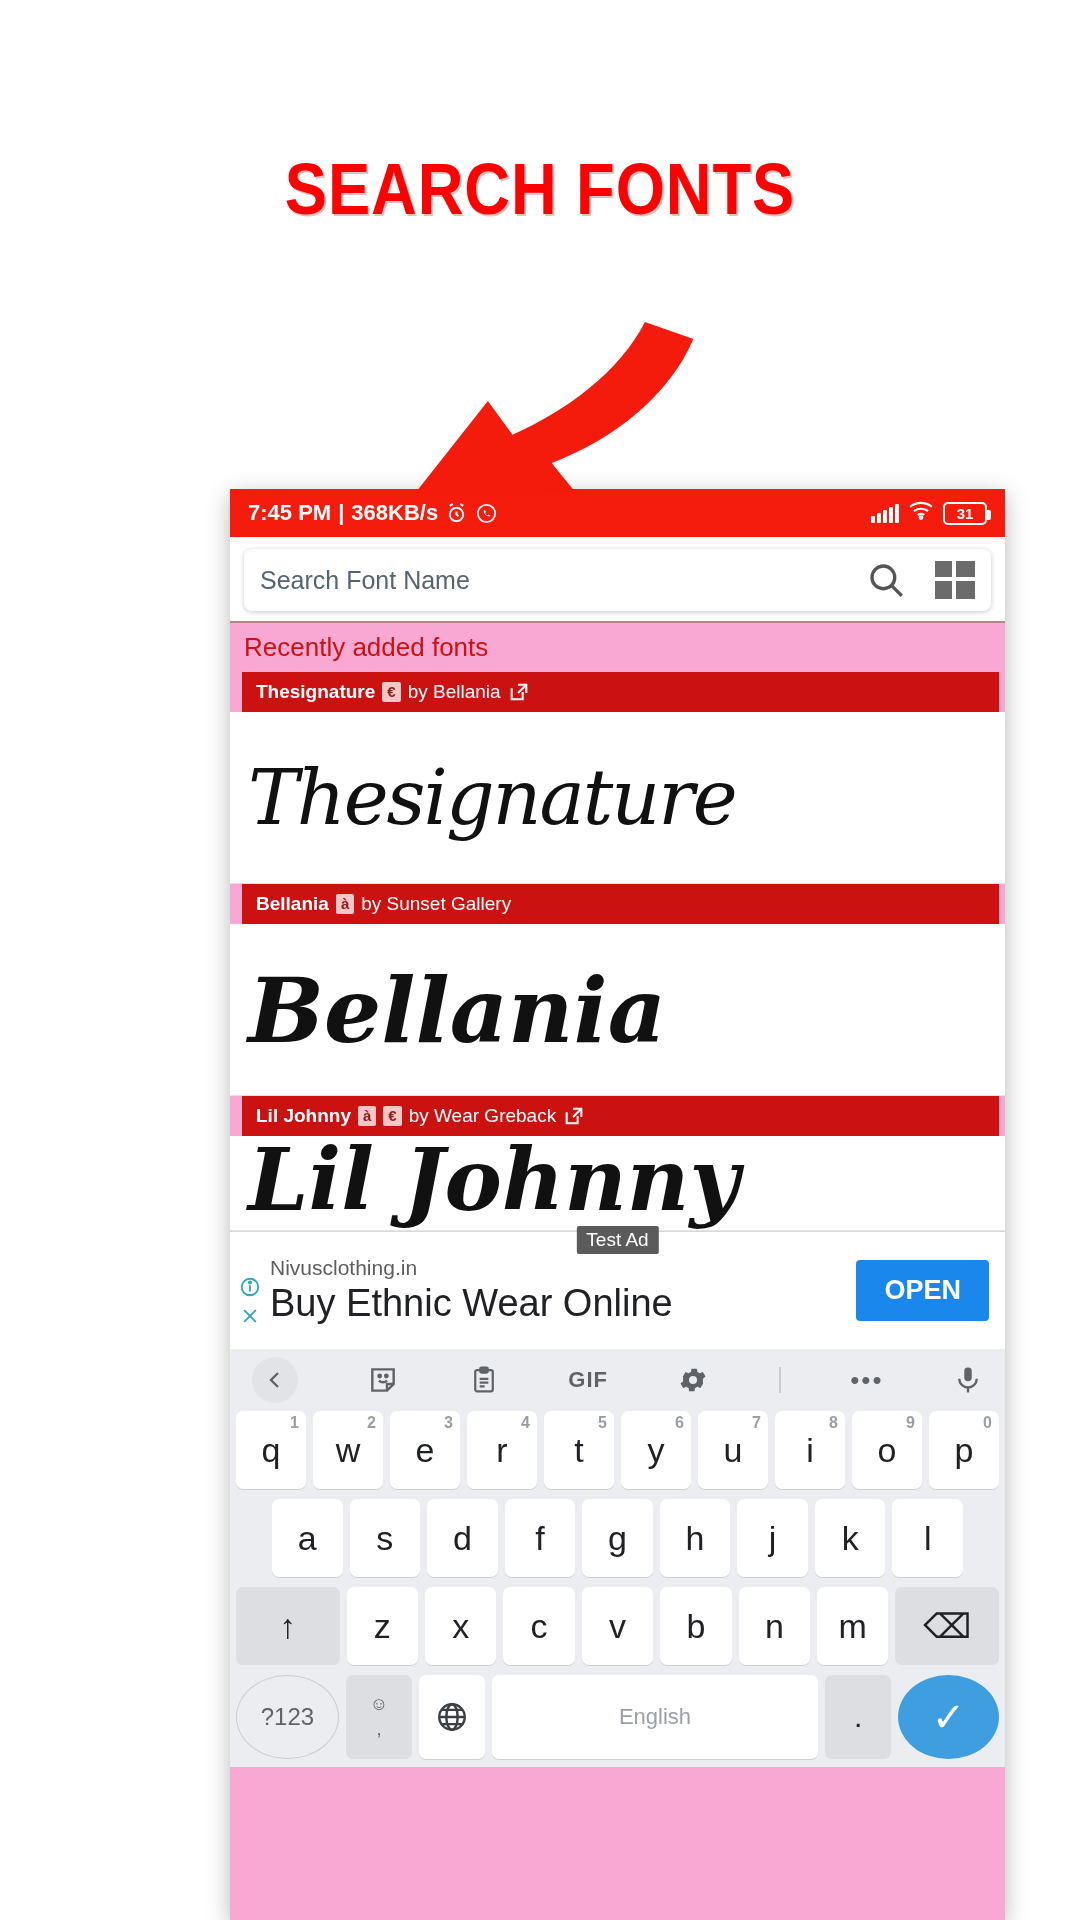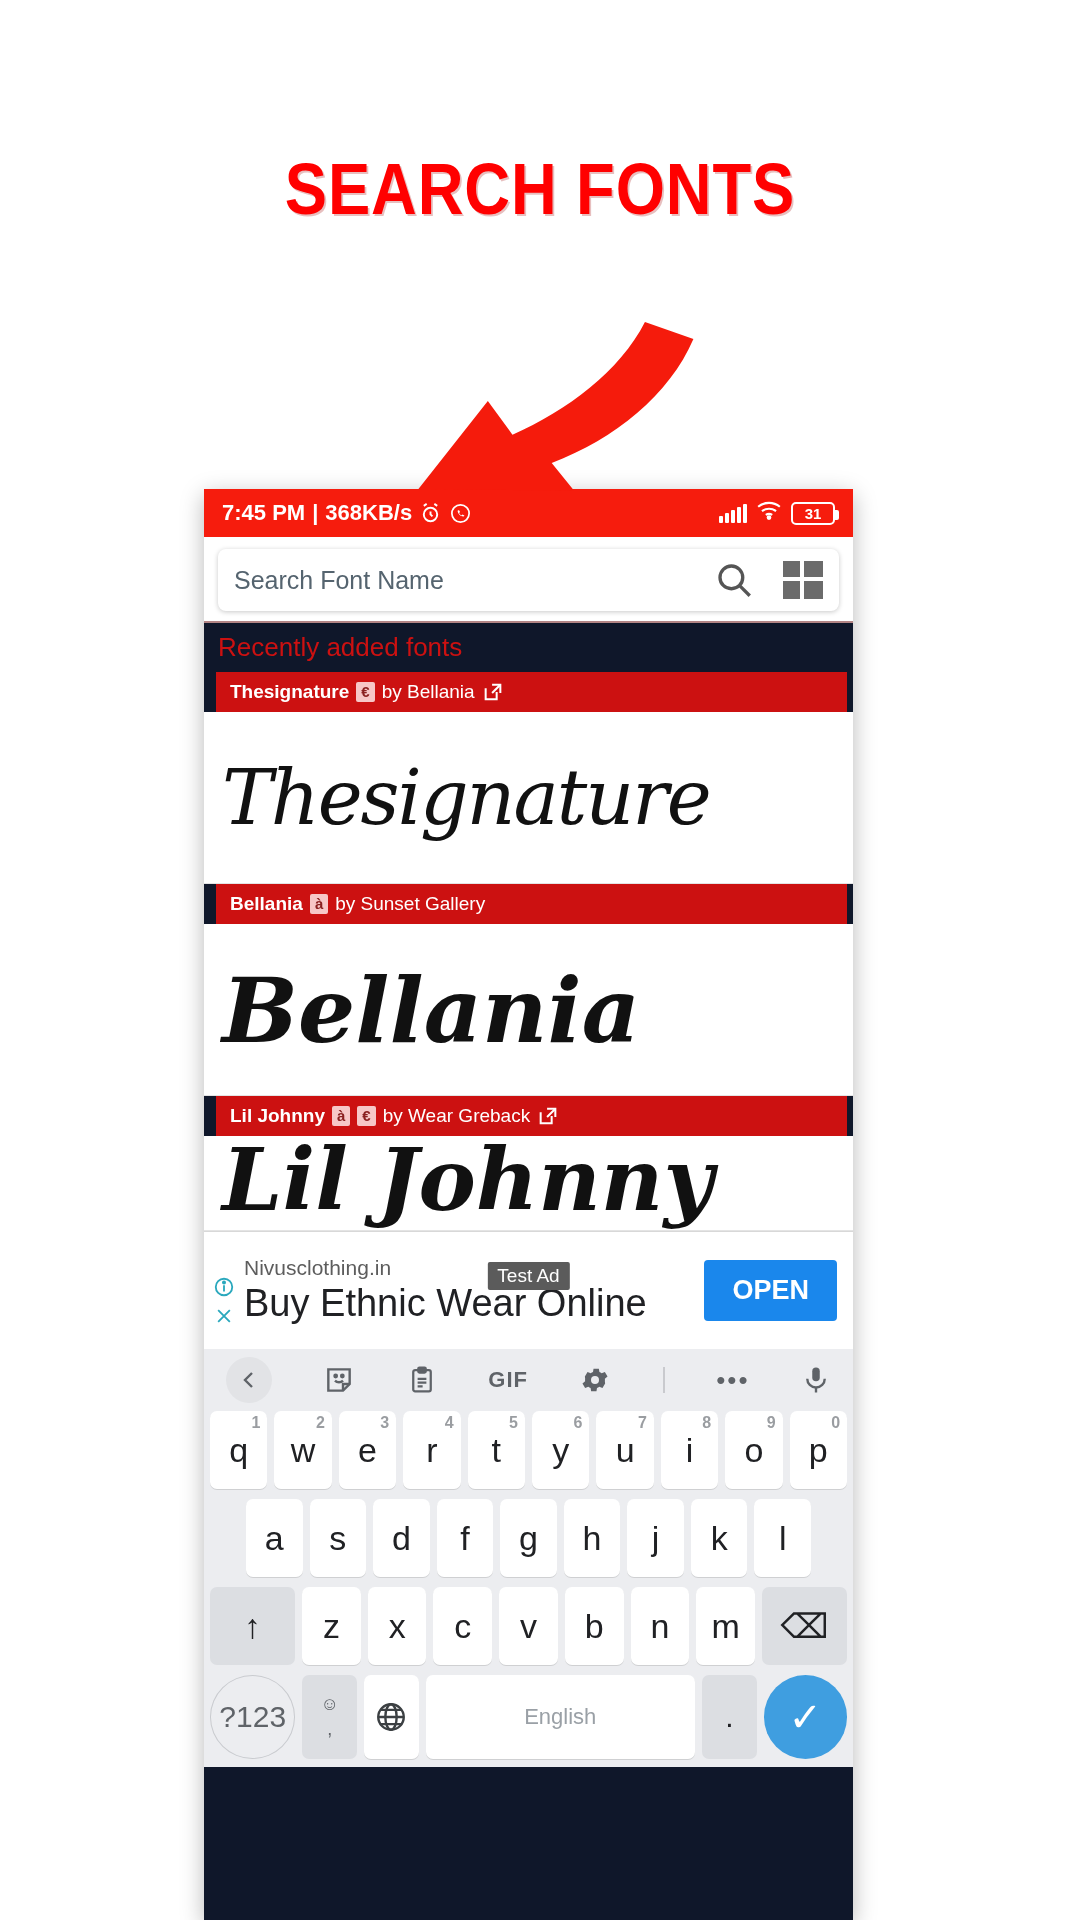--- a/index.html
+++ b/index.html
@@ -20,23 +20,23 @@
     font-size:72px;
     letter-spacing:1px;
     color:#ff0000;
     transform:scaleX(0.88);
     text-shadow:2px 2px 0 rgba(160,0,0,.25);
   }
 
   
   .phone{
     position:absolute;
-    left:204px; top:489px;
-    width:649px; height:1431px;
-    background:#0f172a;
+    left:230px; top:489px;
+    width:775px; height:1431px;
+    background:#f9a8d4;
     box-shadow:0 6px 22px rgba(0,0,0,.28);
     overflow:hidden;
   }
 
   
   .statusbar{
     height:48px; background:#f61c0d; color:#fff;
     display:flex; align-items:center; justify-content:space-between;
     padding:0 18px;
     font-size:22px; font-weight:bold;
@@ -109,21 +109,21 @@
   .pv3{ height:95px; font-size:86px; font-weight:bold; align-items:flex-end;}
 
   
   .ad{
     position:relative; background:#fff; border-top:1px solid #d8d8d8;
     height:118px; display:flex; align-items:center;
     padding:0 16px 0 40px;
   }
   .testad{
     position:absolute; top:-6px; left:50%; transform:translateX(-50%);
-    background:#5b5b5b; color:#fff; font-size:19px; padding:3px 10px; border-radius:2px;margin-top:36px;
+    background:#5b5b5b; color:#fff; font-size:19px; padding:3px 10px; border-radius:2px;
   }
   .ad-body{flex:1;}
   .ad-site{font-size:21px;color:#5d5d5d;}
   .ad-title{font-size:38px;color:#202124;margin-top:2px;}
   .ad-open{
     background:#1a87ec; color:#fff; font-size:27px; font-weight:bold;
     padding:15px 28px; border-radius:4px; border:0; cursor:pointer;
     font-family:"Liberation Sans", sans-serif;
   }
   .ad-marks{
@@ -150,21 +150,21 @@
     font-size:34px; color:#202124; cursor:pointer;
     box-shadow:0 1px 0 rgba(0,0,0,.12);
   }
   .key .num{ position:absolute; top:3px; right:7px; font-size:16px; color:#9a9da1;}
   .row2{ padding:0 42px;}
   .row3 .key{flex:1;}
   .key.fnk{ background:#dcdee2; box-shadow:none; flex:1.45;}
   .krow4{ display:flex; justify-content:center; gap:7px; padding:0 6px; align-items:center;}
   .key.num123{
     background:transparent; border:1px solid #c9cbcf; border-radius:50%/50%;
-    flex:1.3; height:84px; font-size:30px; color:#5f6368; box-shadow:none;
+    flex:1.3; height:84px; font-size:24px; color:#5f6368; box-shadow:none;
   }
   .key.comma{ background:#dcdee2; box-shadow:none; flex:0.85; flex-direction:column; gap:4px; height:84px;}
   .key.globe{ flex:0.85; height:84px;}
   .key.space{ flex:4.2; height:84px; color:#9aa0a6; font-size:22px;}
   .key.period{ background:#dcdee2; box-shadow:none; flex:0.85; height:84px;}
   .key.enter{
     background:#3f9ee0; flex:1.3; height:84px; border-radius:50%;
     color:#fff; box-shadow:none;
   }
   .smallsym{font-size:18px;color:#5f6368;}

